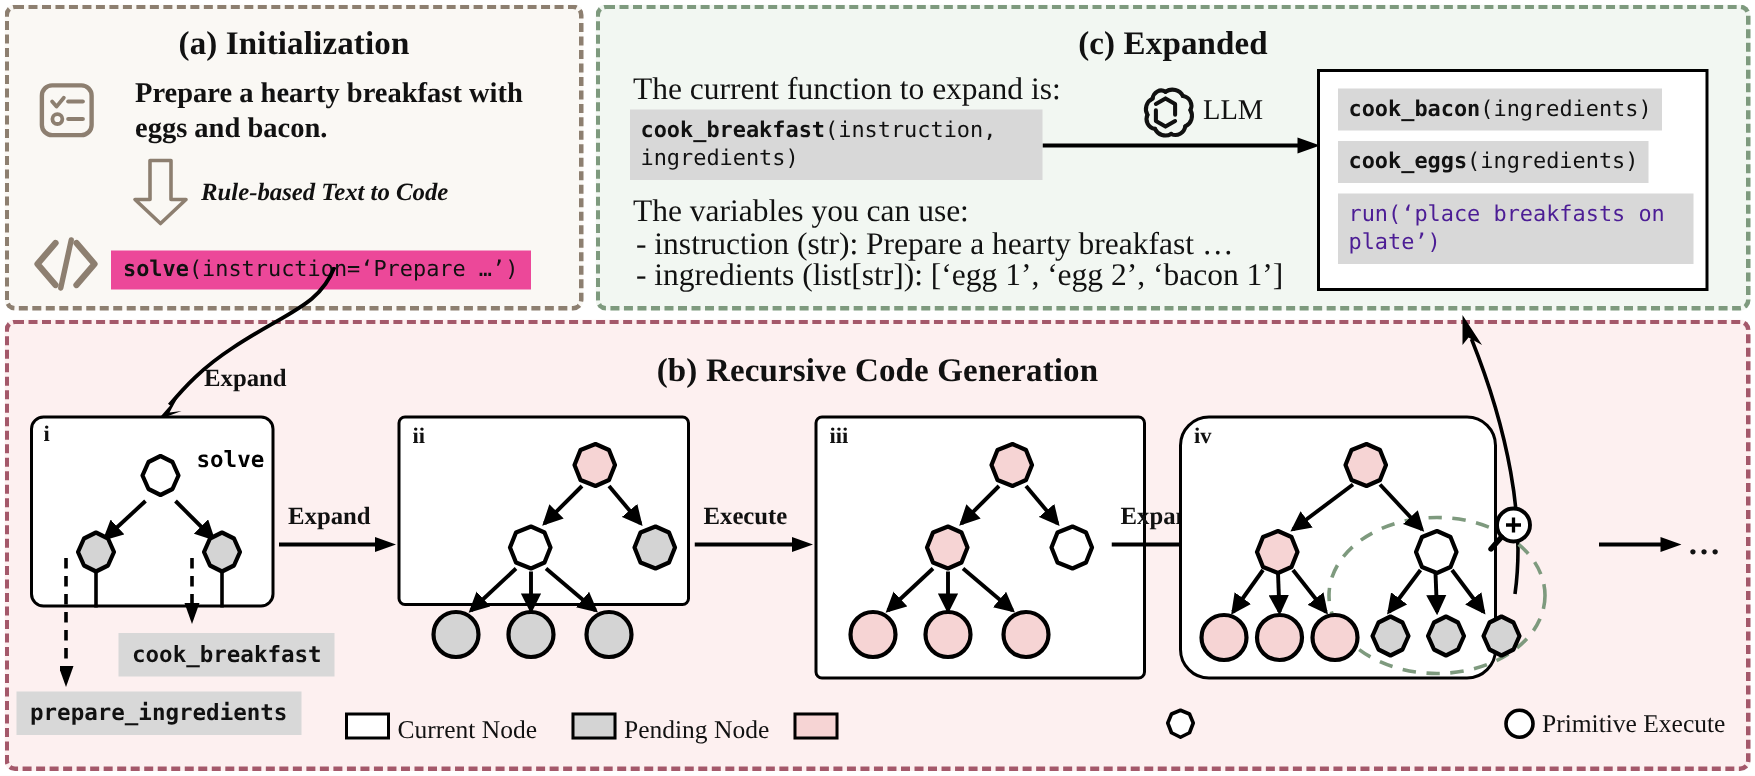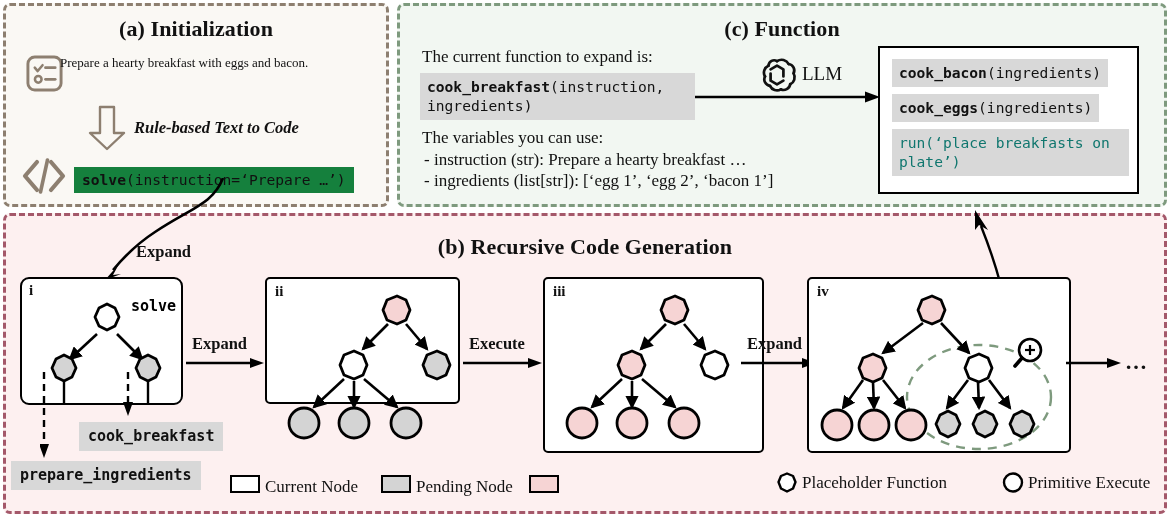--- a/index.html
+++ b/index.html
@@ -12,58 +12,58 @@
   #panel-a{left:3px;top:3px;width:386px;height:204px;background:#faf8f4;border-color:#8d7f70;}
   #panel-c{left:397px;top:3px;width:770px;height:204px;background:#f2f7f2;border-color:#7e9a7e;}
   #panel-b{left:3px;top:213px;width:1164px;height:301px;background:#fdf0f0;border-color:#a4586a;}
 
   .ptitle{position:absolute;width:100%;text-align:center;font-weight:bold;font-size:22px;letter-spacing:.1px;}
   #title-a{top:10px;}
   #title-c{top:10px;}
   #title-b{top:18px;}
 
   
-  .a-task{position:absolute;left:54px;top:45px;width:292px;font-size:13px;line-height:23px;}
+  .a-task{position:absolute;left:84px;top:45px;width:292px;font-size:19px;line-height:23px;font-weight:bold;}
   .icon-check{position:absolute;left:19px;top:48px;width:39px;height:39px;}
   .icon-code{position:absolute;left:16px;top:150px;width:44px;height:40px;}
   .a-arrowdown{position:absolute;left:80px;top:99px;width:42px;height:46px;}
   .a-rule{position:absolute;left:128px;top:112px;font-style:italic;font-weight:bold;font-size:16.5px;}
-  .a-code{position:absolute;left:68px;top:161px;background:#15803d;padding:4px 8px 5px 8px;
+  .a-code{position:absolute;left:68px;top:161px;background:#ec4899;padding:4px 8px 5px 8px;
           font-family:"DejaVu Sans Mono","Liberation Mono",monospace;font-size:14.6px;white-space:nowrap;}
   .b-bold{font-weight:bold;}
 
   
-  .c-lbl{position:absolute;font-size:17px;}
+  .c-lbl{position:absolute;font-size:21px;}
   #c-line1{left:422px;top:47px;}
   #c-fnbox{position:absolute;left:420px;top:73px;width:275px;background:#d8d8d8;
            padding:4px 7px 5px 7px;font-family:"DejaVu Sans Mono","Liberation Mono",monospace;
            font-size:14.6px;line-height:19px;box-sizing:border-box;}
   #c-line2{left:422px;top:128px;}
   #c-var1{left:424px;top:150px;text-align:right;}
   #c-var2{left:424px;top:171px;}
 
   #llm-logo{position:absolute;left:757px;top:55px;width:40px;height:40px;}
   #llm-text{position:absolute;left:802px;top:63px;font-size:19px;}
   #c-arrow{position:absolute;left:695px;top:88px;width:185px;height:18px;}
 
   #c-outbox{position:absolute;left:878px;top:46px;width:261px;height:148px;
             background:#ffffff;border:2.6px solid #000;box-sizing:border-box;}
   .c-out{position:absolute;left:12px;background:#d8d8d8;
          font-family:"DejaVu Sans Mono","Liberation Mono",monospace;font-size:14.6px;
          padding:4px 7px 5px 7px;line-height:19px;box-sizing:border-box;}
   #c-out0{top:11px;}
   #c-out1{top:46px;}
-  #c-out2{top:81px;width:237px;color:#0f766e;}
+  #c-out2{top:81px;width:237px;color:#4c1d95;}
 
   
   .tree{position:absolute;background:#ffffff;border:2.6px solid #000;border-radius:5px;box-sizing:border-box;}
   #tree-i{left:20px;top:277px;width:163px;height:128px;border-radius:9px;}
   #tree-ii{left:265px;top:277px;width:195px;height:127px;}
   #tree-iii{left:543px;top:277px;width:221px;height:176px;}
-  #tree-iv{left:807px;top:277px;width:264px;height:176px;}
+  #tree-iv{left:786px;top:277px;width:212px;height:176px;border-radius:20px;}
   .troman{position:absolute;font-weight:bold;font-size:15px;}
 
   .steplbl{position:absolute;font-weight:bold;font-size:16.5px;}
   #lbl-exp0{left:136px;top:242px;}
   #lbl-exp1{left:192px;top:334px;}
   #lbl-exec{left:469px;top:334px;}
   #lbl-exp2{left:747px;top:334px;}
 
   .hr-arrow{position:absolute;height:14px;}
   #arr1{left:186px;top:356px;width:78px;}
@@ -120,21 +120,21 @@
     <svg class="icon-code" viewBox="0 0 44 40">
       <polyline points="15,6 3,20 15,34" fill="none" stroke="#8d7f70" stroke-width="4.2" stroke-linecap="round" stroke-linejoin="round"></polyline>
       <polyline points="29,6 41,20 29,34" fill="none" stroke="#8d7f70" stroke-width="4.2" stroke-linecap="round" stroke-linejoin="round"></polyline>
       <line x1="25.5" y1="4" x2="18.5" y2="36" stroke="#8d7f70" stroke-width="3.6" stroke-linecap="round"></line>
     </svg>
 
     <div class="a-code"><span class="b-bold">solve</span><span>(instruction=‘Prepare …’)</span></div>
   </div>
 
   <div class="panel" id="panel-c">
-    <div class="ptitle" id="title-c">(c) Function</div>
+    <div class="ptitle" id="title-c">(c) Expanded</div>
   </div>
 
   <div class="c-lbl" id="c-line1">The current function to expand is:</div>
   <div id="c-fnbox"><span class="b-bold">cook_breakfast</span><span>(instruction, ingredients)</span></div>
   <div class="c-lbl" id="c-line2">The variables you can use:</div>
   <div class="c-lbl" id="c-var1">- instruction (str): Prepare a hearty breakfast …</div>
   <div class="c-lbl" id="c-var2">- ingredients (list[str]): [‘egg 1’, ‘egg 2’, ‘bacon 1’]</div>
 
   <svg id="llm-logo" viewBox="0 0 40 40">
     <g fill="none" stroke="#111" stroke-width="2.7" stroke-linejoin="round" stroke-linecap="round">
@@ -303,19 +303,19 @@
       <polygon points="55,7 41,2 41,12" fill="#000"></polygon>
   </svg>
   <div id="ellipsis">…</div>
 
   <div id="legend">
     <div class="leg" id="leg0"><span class="swatch" style="background:#ffffff"></span><span>Current Node</span></div>
     <div class="leg" id="leg1"><span class="swatch" style="background:#d4d4d4"></span><span>Pending Node</span></div>
     <div class="leg" id="leg2"><span class="swatch" style="background:#f6d4d4"></span></div>
     <div class="leg" id="leg3"><span class="shape"><svg viewBox="0 0 22 22" width="22" height="22">
             <polygon points="11,1.5 17,4 19.5,10 17,16.5 11,19.5 5,16.5 2.5,10 5,4" fill="#fff" stroke="#000" stroke-width="2.4" stroke-linejoin="round"></polygon>
-          </svg></span><span>Placeholder Function</span></div>
+          </svg></span></div>
     <div class="leg" id="leg4"><span class="shape"><svg viewBox="0 0 22 22" width="22" height="22">
             <circle cx="11" cy="10.5" r="9" fill="#fff" stroke="#000" stroke-width="2.4"></circle>
           </svg></span><span>Primitive Execute</span></div>
   </div>
 
 </div>
 
 </body></html>

